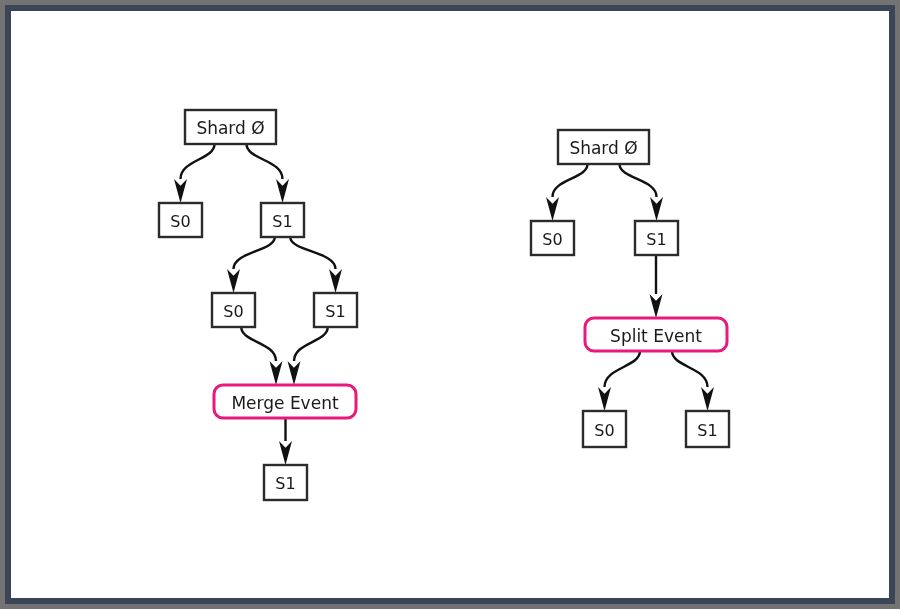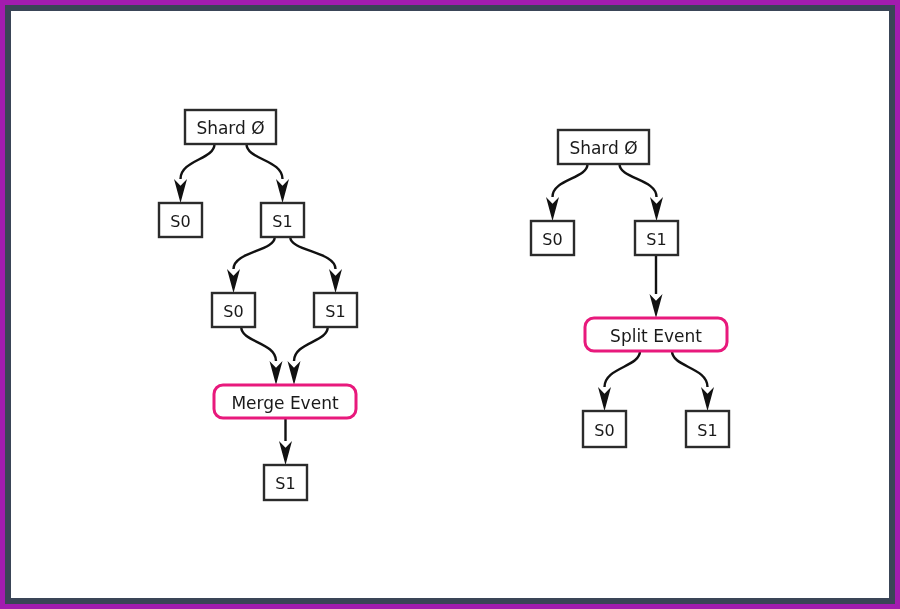--- a/index.html
+++ b/index.html
@@ -7,21 +7,21 @@
     padding: 0;
     background: #ffffff;
   }
   body {
     font-family: "DejaVu Sans", "Liberation Sans", sans-serif;
   }
   #page {
     position: relative;
     width: 900px;
     height: 609px;
-    background: #a21caf;
+    background: #737373;
     overflow: hidden;
   }
   
   #frame {
     position: absolute;
     left: 5px;
     top: 5px;
     width: 890px;
     height: 599px;
     box-sizing: border-box;

